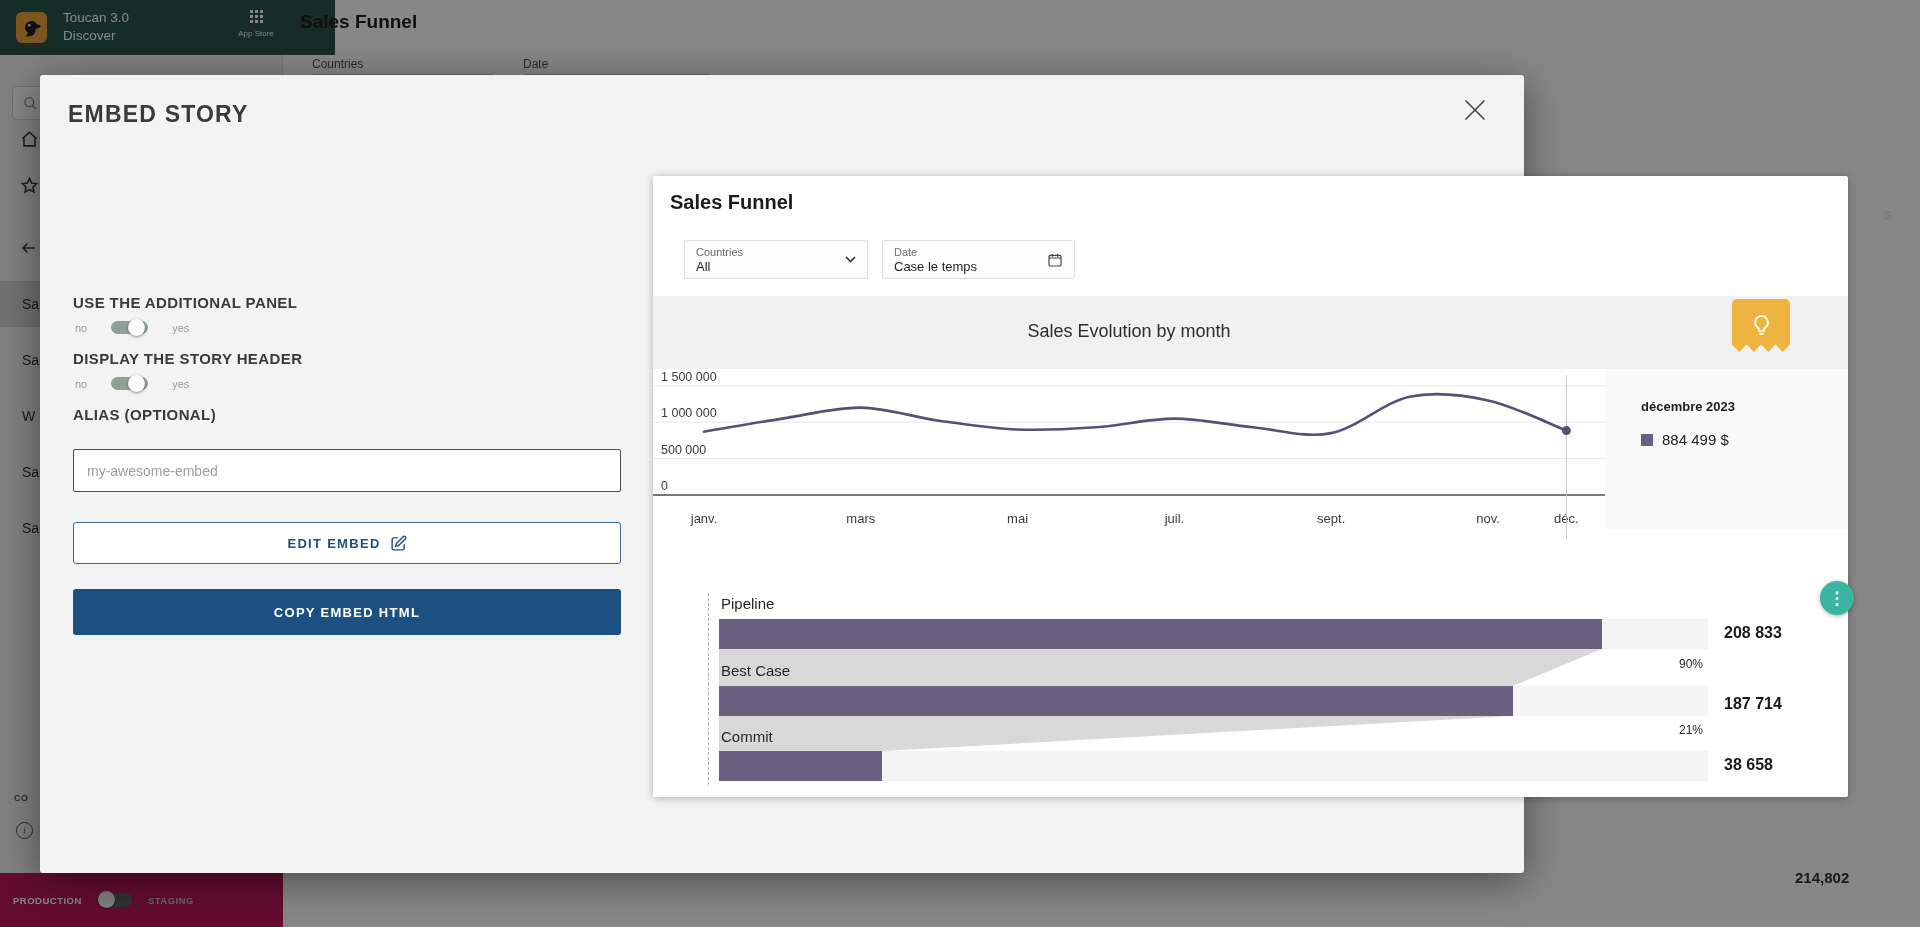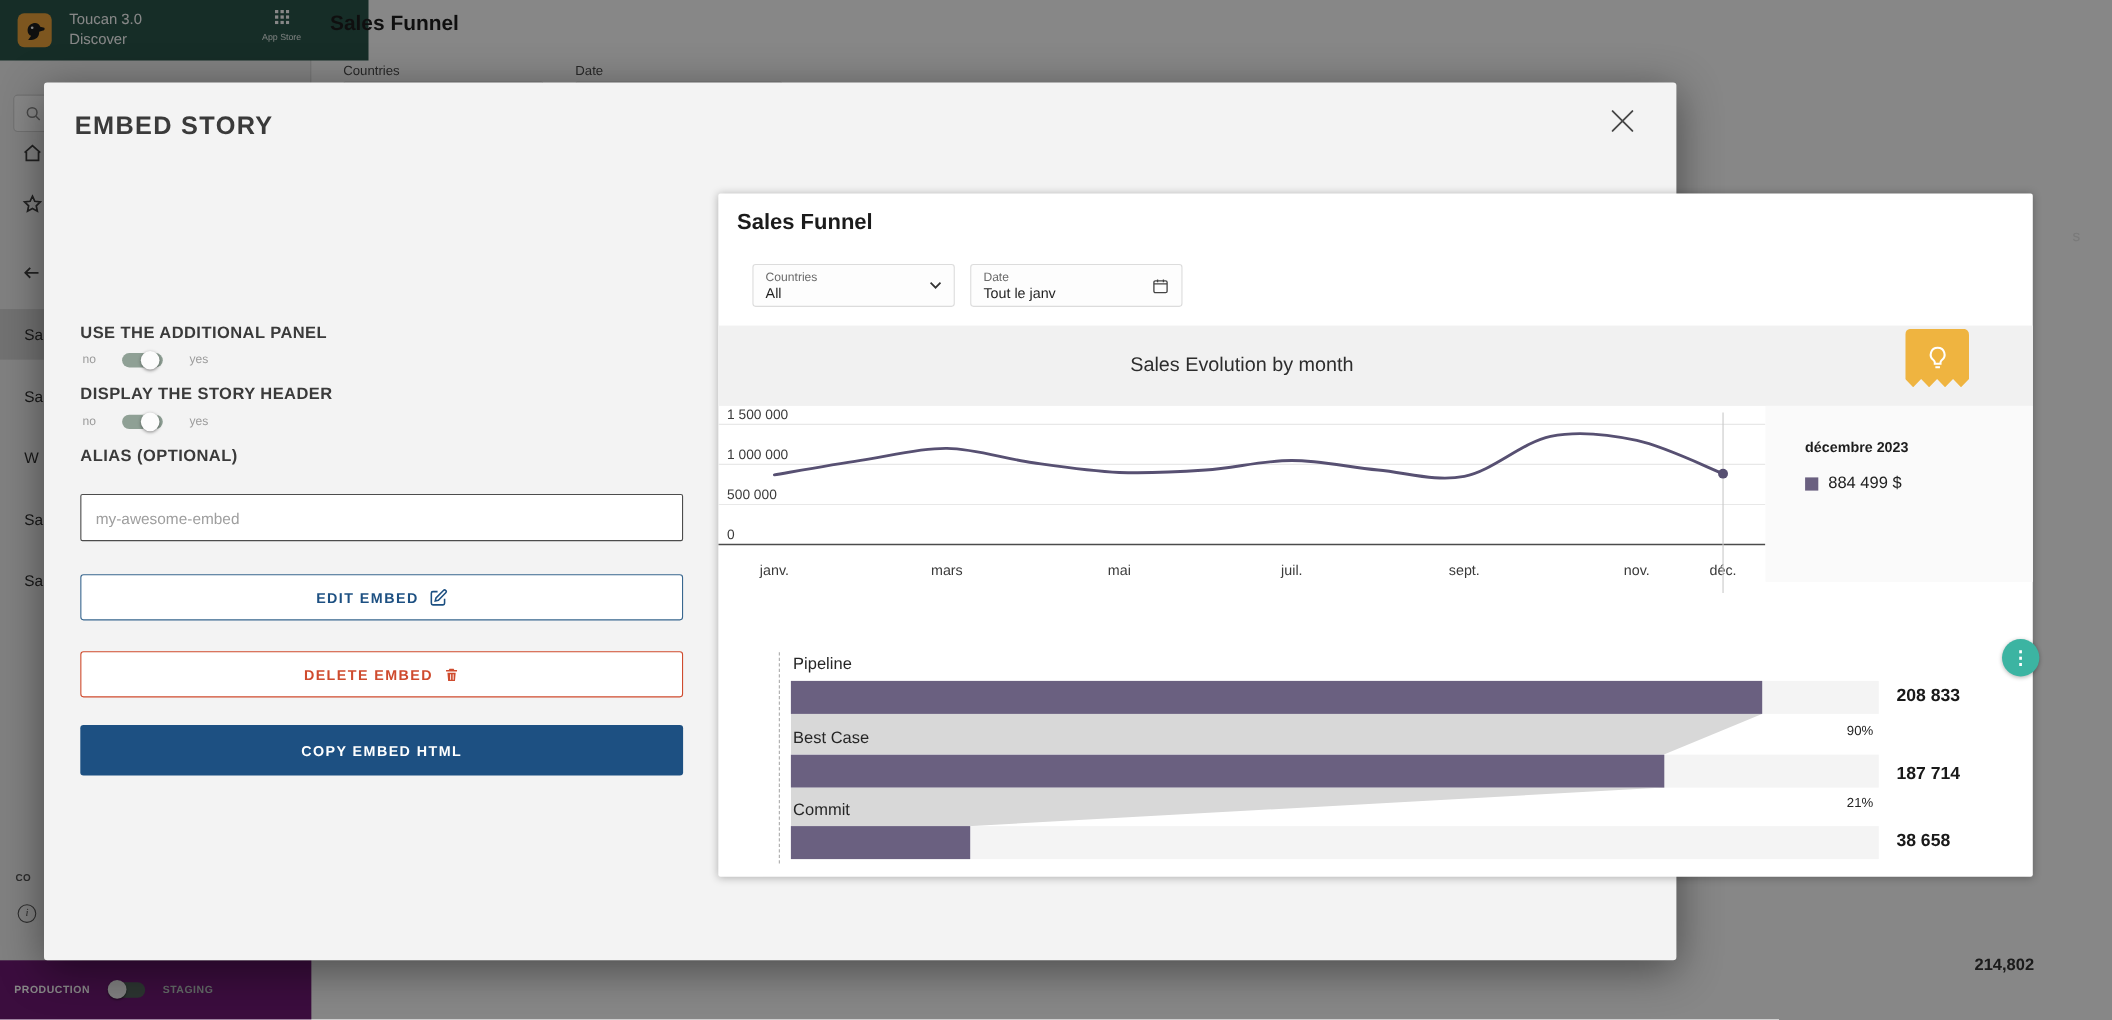--- a/index.html
+++ b/index.html
@@ -13,41 +13,41 @@
   #sb-logo{position:absolute;left:16px;top:12px;width:31px;height:31px;background:#eca33b;border-radius:6px;display:flex;align-items:center;justify-content:center}
   #sb-brand{position:absolute;left:63px;top:9px;color:#fff;font-size:13.5px;line-height:18px;font-weight:500}
   #sb-appstore{position:absolute;left:234px;top:9px;width:44px;color:#fff;text-align:center;cursor:pointer}
   #sb-appstore .lbl{font-size:8px;margin-top:2px;color:#e8efec}
   #sb-search{position:absolute;left:12px;top:86px;width:257px;height:34px;background:#fff;border:1px solid #d6d6d6;border-radius:4px;display:flex;align-items:center;padding-left:10px}
   .sb-icon{position:absolute;left:20px;cursor:pointer}
   .sb-item{position:absolute;left:0;width:283px;height:46px;display:flex;align-items:center;padding-left:22px;font-size:14px;color:#2f2f2f;cursor:pointer}
   .sb-item.active{background:#d8d8d8}
   #sb-co{position:absolute;left:14px;top:793px;font-size:9px;font-weight:bold;letter-spacing:.5px;color:#555}
   #sb-info{position:absolute;left:16px;top:822px;width:17px;height:17px;border:1.5px solid #555;border-radius:50%;font-size:10px;display:flex;align-items:center;justify-content:center;color:#555;font-family:"Liberation Serif",serif;font-style:italic}
-  #sb-footer{position:absolute;left:0;top:873px;width:283px;height:54px;background:#701a75;display:flex;align-items:center;gap:16px;padding-left:13px}
+  #sb-footer{position:absolute;left:0;top:873px;width:283px;height:54px;background:#be185d;display:flex;align-items:center;gap:16px;padding-left:13px}
   #sb-footer .lbl{font-size:9.5px;letter-spacing:.5px;color:#fff;font-weight:bold}
   #sb-footer .lbl.dim{color:#b9c6c0;font-weight:bold}
   .fswitch{width:34px;height:14px;background:#53655d;border-radius:8px;position:relative;cursor:pointer}
   .fswitch .knob{position:absolute;left:0;top:-2px;width:17px;height:17px;background:#f2f2f2;border-radius:50%;box-shadow:0 1px 2px rgba(0,0,0,.5)}
   #main-header-title{position:absolute;left:300px;top:11px;font-size:19px;font-weight:bold;color:#1e1e1e}
   .hdr-filter{position:absolute;top:57px;font-size:12px;color:#4d4d4d}
   .hdr-filter .bx{margin-top:3px;height:12px;border:1px solid #c6c6c6;border-bottom:none;border-radius:2px 2px 0 0;background:#fff}
   #frag-value{position:absolute;left:1795px;top:869px;font-size:15px;font-weight:bold;color:#333}
   #frag-s{position:absolute;left:1884px;top:206px;font-size:14px;color:#e6e6e6}
 
   
   #dim{position:absolute;inset:0;background:rgba(0,0,0,.47);z-index:5}
 
   
   #modal{position:absolute;left:40px;top:75px;width:1484px;height:798px;background:#f3f3f3;border-radius:3px;box-shadow:0 8px 40px rgba(0,0,0,.45);z-index:10}
   #modal-title{position:absolute;left:28px;top:26px;font-size:23px;font-weight:bold;letter-spacing:1.2px;color:#3a3a3a}
   #modal-close{position:absolute;right:34px;top:20px;width:30px;height:30px;cursor:pointer;display:flex;align-items:center;justify-content:center}
   #controls{position:absolute;left:33px;top:219px;width:548px}
   .ctl-label{font-size:15px;font-weight:bold;letter-spacing:.4px;color:#3a3a3a}
-  .toggle-row{display:flex;align-items:flex-start;gap:24px;margin:10px 0 16px 2px}
+  .toggle-row{display:flex;align-items:center;gap:24px;margin:10px 0 16px 2px}
   .toggle-side{font-size:11px;color:#9b9b9b}
   .switch{width:37px;height:13px;border-radius:7px;background:#8fa095;position:relative;cursor:pointer}
   .switch .knob{position:absolute;right:3px;top:-2.5px;width:17px;height:17px;border-radius:50%;background:#fcfcfc;box-shadow:0 1px 3px rgba(0,0,0,.45)}
   #alias-input{margin-top:26px;width:548px;height:43px;border:1.5px solid #4c4c4c;border-radius:2px;background:#fff;padding:0 13px;font-size:14px;color:#333;font-family:inherit}
   #alias-input::placeholder{color:#9e9e9e}
   .btn{width:548px;height:42px;border-radius:3px;display:flex;align-items:center;justify-content:center;gap:9px;font-size:13px;font-weight:bold;letter-spacing:1.3px;cursor:pointer;background:#fff;font-family:inherit}
   #btn-edit{margin-top:30px;border:1.5px solid #39678f;color:#1d5082}
   #btn-delete{margin-top:28px;border:1.5px solid #cf4b2e;color:#cf4b2e}
   #btn-copy{margin-top:25px;height:46px;border:none;background:#1d5082;color:#fff}
   #alias-label{margin-top:6px}
@@ -212,47 +212,41 @@
       <div class="ctl-label" id="alias-label">ALIAS (OPTIONAL)</div>
       <input id="alias-input" type="text" placeholder="my-awesome-embed" style="">
 
       <button class="btn" id="btn-edit">
         <span>EDIT EMBED</span>
         <svg width="17" height="17" viewBox="0 0 24 24" fill="none" stroke="#1d5082" stroke-width="2">
             <path d="M11 4H5a2 2 0 0 0-2 2v13a2 2 0 0 0 2 2h13a2 2 0 0 0 2-2v-6"></path>
             <path d="M18.5 2.5a2.1 2.1 0 0 1 3 3L12 15l-4 1 1-4 9.5-9.5z"></path>
           </svg>
       </button>
-      <button class="btn" id="btn-delete">
-        <span>DELETE EMBED</span>
-        <svg width="15" height="15" viewBox="0 0 24 24" fill="#cf4b2e">
-            <path d="M9 3h6l1 2h4v2H4V5h4l1-2zm-3 6h12l-1 12H7L6 9zm4 2v8h1.3v-8H10zm3.7 0v8H15v-8h-1.3z"></path>
-          </svg>
-      </button>
       <button class="btn" id="btn-copy">
         <span>COPY EMBED HTML</span>
       </button>
     </div>
 
     <div id="card">
       <div id="card-title">Sales Funnel</div>
 
       <div class="filter-box" id="fb-countries">
         <div>
           <div class="f-label">Countries</div>
           <div class="f-value">All</div>
         </div>
         <svg width="11" height="7" viewBox="0 0 11 7" fill="none" stroke="#333" stroke-width="1.6">
             <path d="M1 1l4.5 4.5L10 1"></path>
           </svg>
       </div>
       <div class="filter-box" id="fb-date">
         <div>
           <div class="f-label">Date</div>
-          <div class="f-value">Tout le janv</div>
+          <div class="f-value">Case le temps</div>
         </div>
         <svg width="16" height="16" viewBox="0 0 24 24" fill="none" stroke="#444" stroke-width="1.8">
             <rect x="3" y="5" width="18" height="16" rx="2"></rect>
             <path d="M3 9h18M8 3v4M16 3v4"></path>
           </svg>
       </div>
 
       <div id="band">
         <div id="band-title">Sales Evolution by month</div>
         <div id="bulb">

